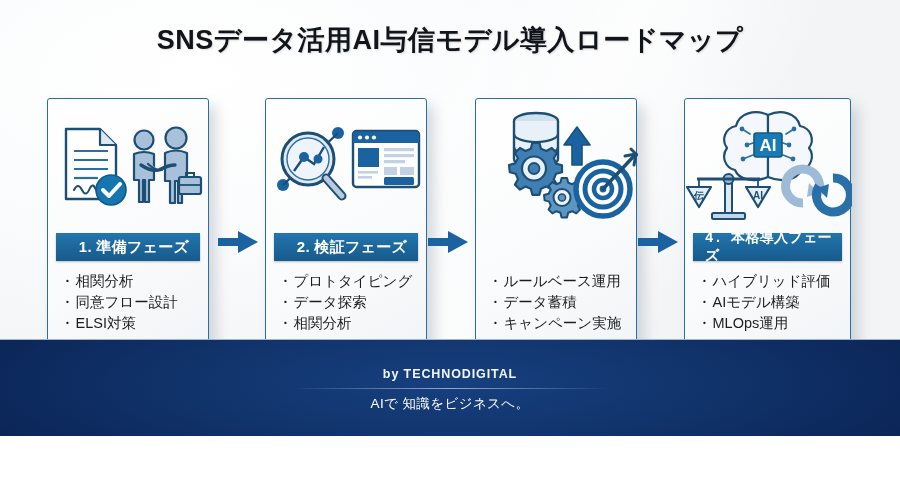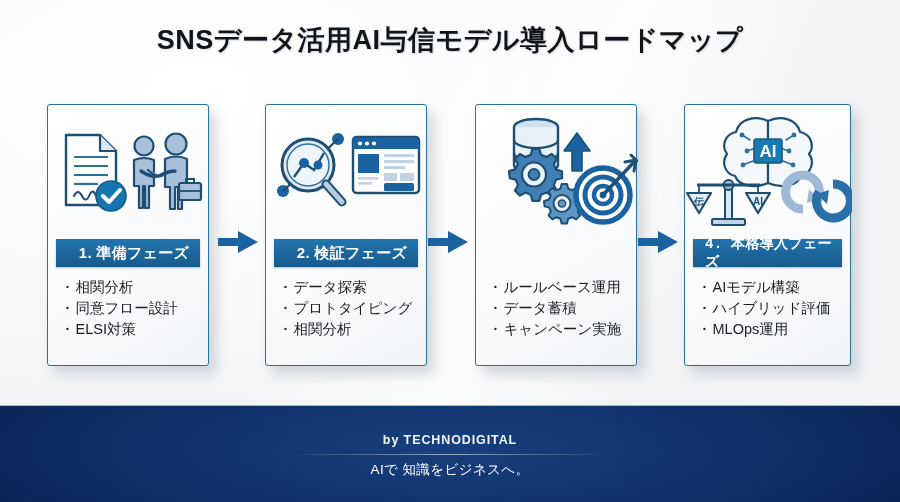--- a/index.html
+++ b/index.html
@@ -6,21 +6,21 @@
     margin: 0;
     padding: 0;
     background: #ffffff;
   }
   body {
     font-family: "Liberation Sans", "DejaVu Sans", sans-serif;
   }
   #stage {
     position: relative;
     width: 900px;
-    height: 502px;
+    height: 436px;
     overflow: hidden;
     background:
       radial-gradient(ellipse 620px 320px at 22% 18%, #ffffff 0%, #fbfcfd 45%, #f2f4f6 100%),
       linear-gradient(135deg, #fdfdfe 0%, #f4f6f8 55%, #eceff2 100%);
   }
   
   #stage::before {
     content: "";
     position: absolute;
     left: 0; top: 0; right: 0; height: 406px;
@@ -38,21 +38,21 @@
     font-weight: bold;
     letter-spacing: 0.5px;
     color: #111418;
     text-shadow: 1px 1px 2px rgba(120,130,140,0.28);
     z-index: 4;
   }
 
   
   .card {
     position: absolute;
-    top: 104px;
+    top: 98px;
     width: 162px;
     height: 262px;
     border: 1.6px solid #2a6f9e;
     border-radius: 3px;
     background: linear-gradient(150deg, #ffffff 0%, #fafbfc 55%, #f1f4f7 100%);
     box-shadow: 7px 8px 13px rgba(120,132,145,0.30);
     z-index: 3;
     box-sizing: border-box;
   }
   .card.c1 { left: 47px; }
@@ -238,22 +238,22 @@
           <rect x="118" y="60" width="13" height="8" fill="#c2d2e2"></rect>
           <rect x="134" y="60" width="14" height="8" fill="#c2d2e2"></rect>
           <rect x="92" y="64" width="20" height="2.6" fill="#c2d2e2"></rect>
           <rect x="92" y="69" width="14" height="2.6" fill="#c2d2e2"></rect>
           <rect x="118" y="70" width="30" height="8" rx="1.5" fill="#1a63a0"></rect>
         </g>
       </svg>
     </div>
     <div class="phase-band">2. 検証フェーズ</div>
     <div class="bullets">
+      <div class="b"><span class="dot">・</span><span>プロトタイピング</span></div>
       <div class="b"><span class="dot">・</span><span>データ探索</span></div>
-      <div class="b"><span class="dot">・</span><span>プロトタイピング</span></div>
       <div class="b"><span class="dot">・</span><span>相関分析</span></div>
     </div>
   </div>
 
   <div class="arrow a2">
     <svg width="40" height="24" viewBox="0 0 40 24">
       <path d="M0 8 L20 8 L20 1 L40 12 L20 23 L20 16 L0 16 Z" fill="#1a63a0"></path>
     </svg>
   </div>
 
@@ -336,22 +336,22 @@
         <g>
           <path d="M118 96 a17 17 0 1 1 14 -8" fill="none" stroke="#9fbad6" stroke-width="9" stroke-linecap="butt"></path>
           <path d="M124 76 l10 10 l-12 4 Z" fill="#9fbad6"></path>
           <path d="M148 71 a17 17 0 1 1 -14 8" fill="none" stroke="#2a70a8" stroke-width="9" stroke-linecap="butt"></path>
           <path d="M142 91 l-10 -10 l12 -4 Z" fill="#2a70a8"></path>
         </g>
       </svg>
     </div>
     <div class="phase-band">4. 本格導入フェーズ</div>
     <div class="bullets">
+      <div class="b"><span class="dot">・</span><span>ハイブリッド評価</span></div>
       <div class="b"><span class="dot">・</span><span>AIモデル構築</span></div>
-      <div class="b"><span class="dot">・</span><span>ハイブリッド評価</span></div>
       <div class="b"><span class="dot">・</span><span>MLOps運用</span></div>
     </div>
   </div>
 
   <div class="footer">
     <div class="footer-inner">
       <div class="byline">by TECHNODIGITAL</div>
       <div class="rule"></div>
       <div class="tagline">AIで 知識をビジネスへ。</div>
     </div>

